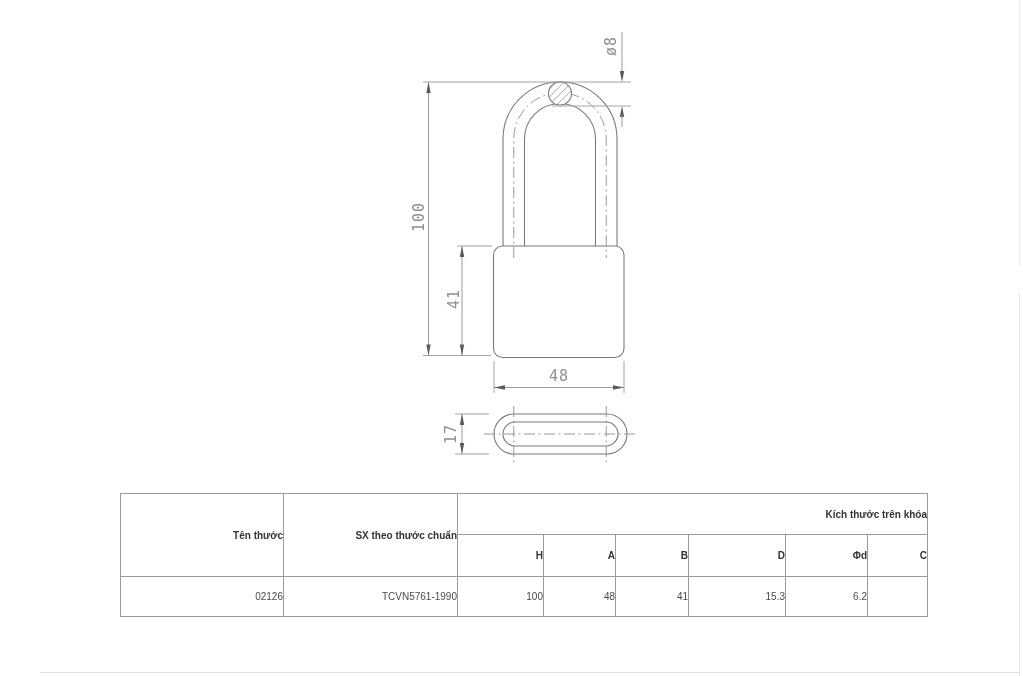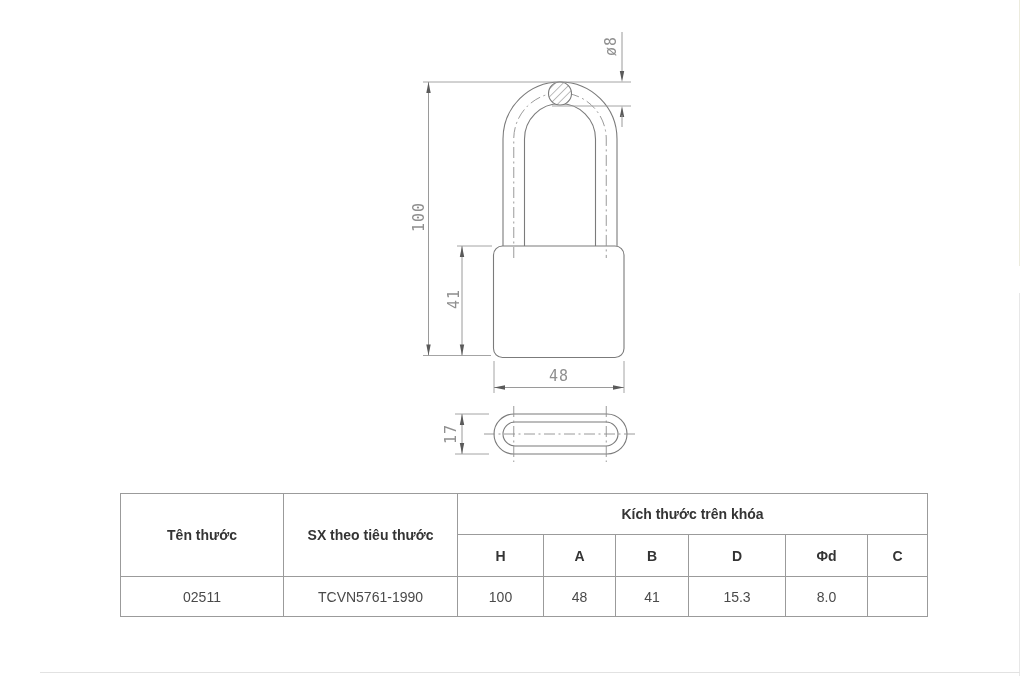--- a/index.html
+++ b/index.html
@@ -21,22 +21,22 @@
   }
   
   .spec-table{
     position:absolute;left:120px;top:493px;
     border-collapse:collapse;table-layout:fixed;
     width:807px;
     color:#3c3c3c;
   }
   .spec-table th,.spec-table td{
     border:1px solid #9b9b9b;
-    text-align:center;vertical-align:middle;
-    font-size:14px;padding:0;
+    text-align:right;vertical-align:middle;
+    font-size:10px;padding:0;
   }
   .spec-table th{font-weight:bold;color:#343434;}
   .spec-table td{font-weight:normal;color:#4a4a4a;}
   .spec-table .r1{height:41px;}
   .spec-table .r2{height:42px;}
   .spec-table .r3{height:40px;}
   .spec-table{border:1.5px solid #454545;}
   .spec-table tr.r3 td{border-top:1px solid #8a8a8a;}
   
   .edge-line-v1{position:absolute;left:1019px;top:0;width:1px;height:266px;background:#ecebdd;}
@@ -128,39 +128,39 @@
       <col style="width:86px">
     <col style="width:72px">
       <col style="width:73px">
       <col style="width:97px">
     <col style="width:82px">
       <col style="width:60px">
   </colgroup>
   <tbody>
       <tr class="r1">
     <th rowspan="2">Tên thước</th>
-    <th rowspan="2">SX theo tiêu thước</th>
+    <th rowspan="2">SX theo thước chuẩn</th>
     <th colspan="6">Kích thước trên khóa</th>
   </tr>
   <tr class="r2">
     <th>H</th>
     <th>A</th>
     <th>B</th>
     <th>D</th>
     <th>Φd</th>
     <th>C</th>
   </tr>
   <tr class="r3">
-    <td>02511</td>
+    <td>02126</td>
     <td>TCVN5761-1990</td>
     <td>100</td>
     <td>48</td>
     <td>41</td>
     <td>15.3</td>
-    <td>8.0</td>
+    <td>6.2</td>
     <td></td>
   </tr>
 </tbody>
   </table>
 
 <div class="edge-line-v1"></div>
 <div class="edge-line-v2"></div>
 <div class="footer-rule"></div>
 
 </body></html>

